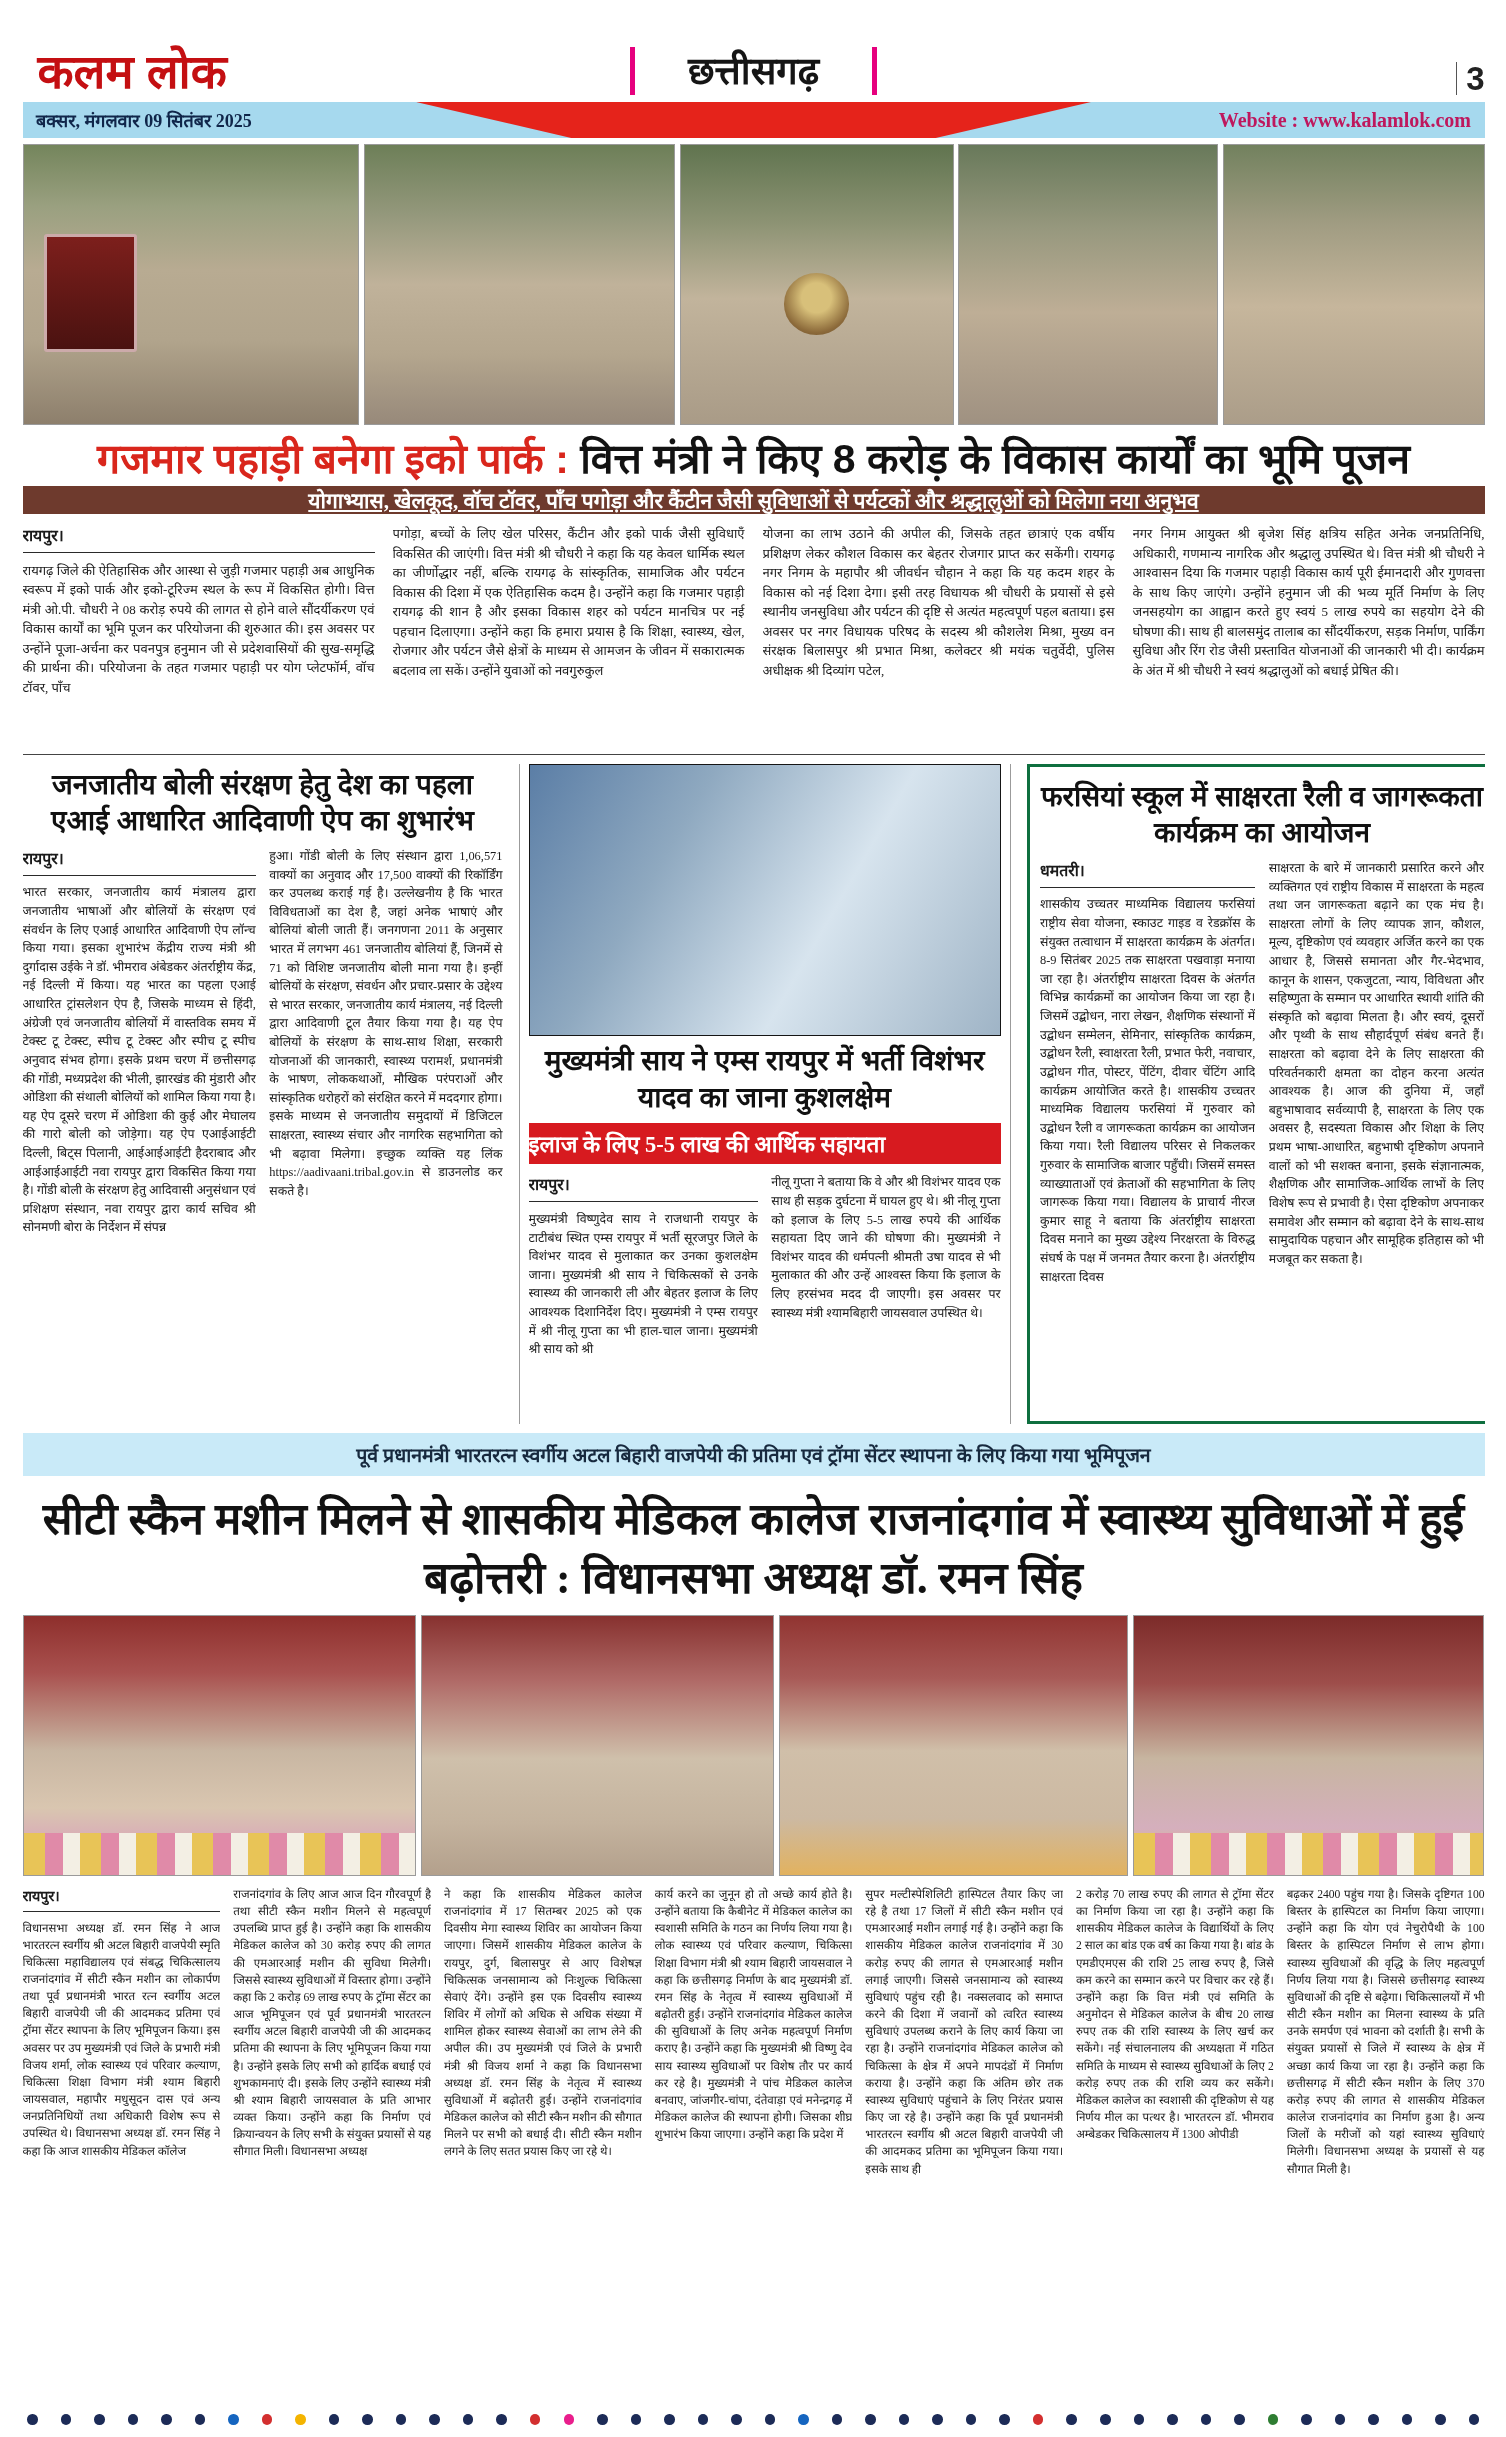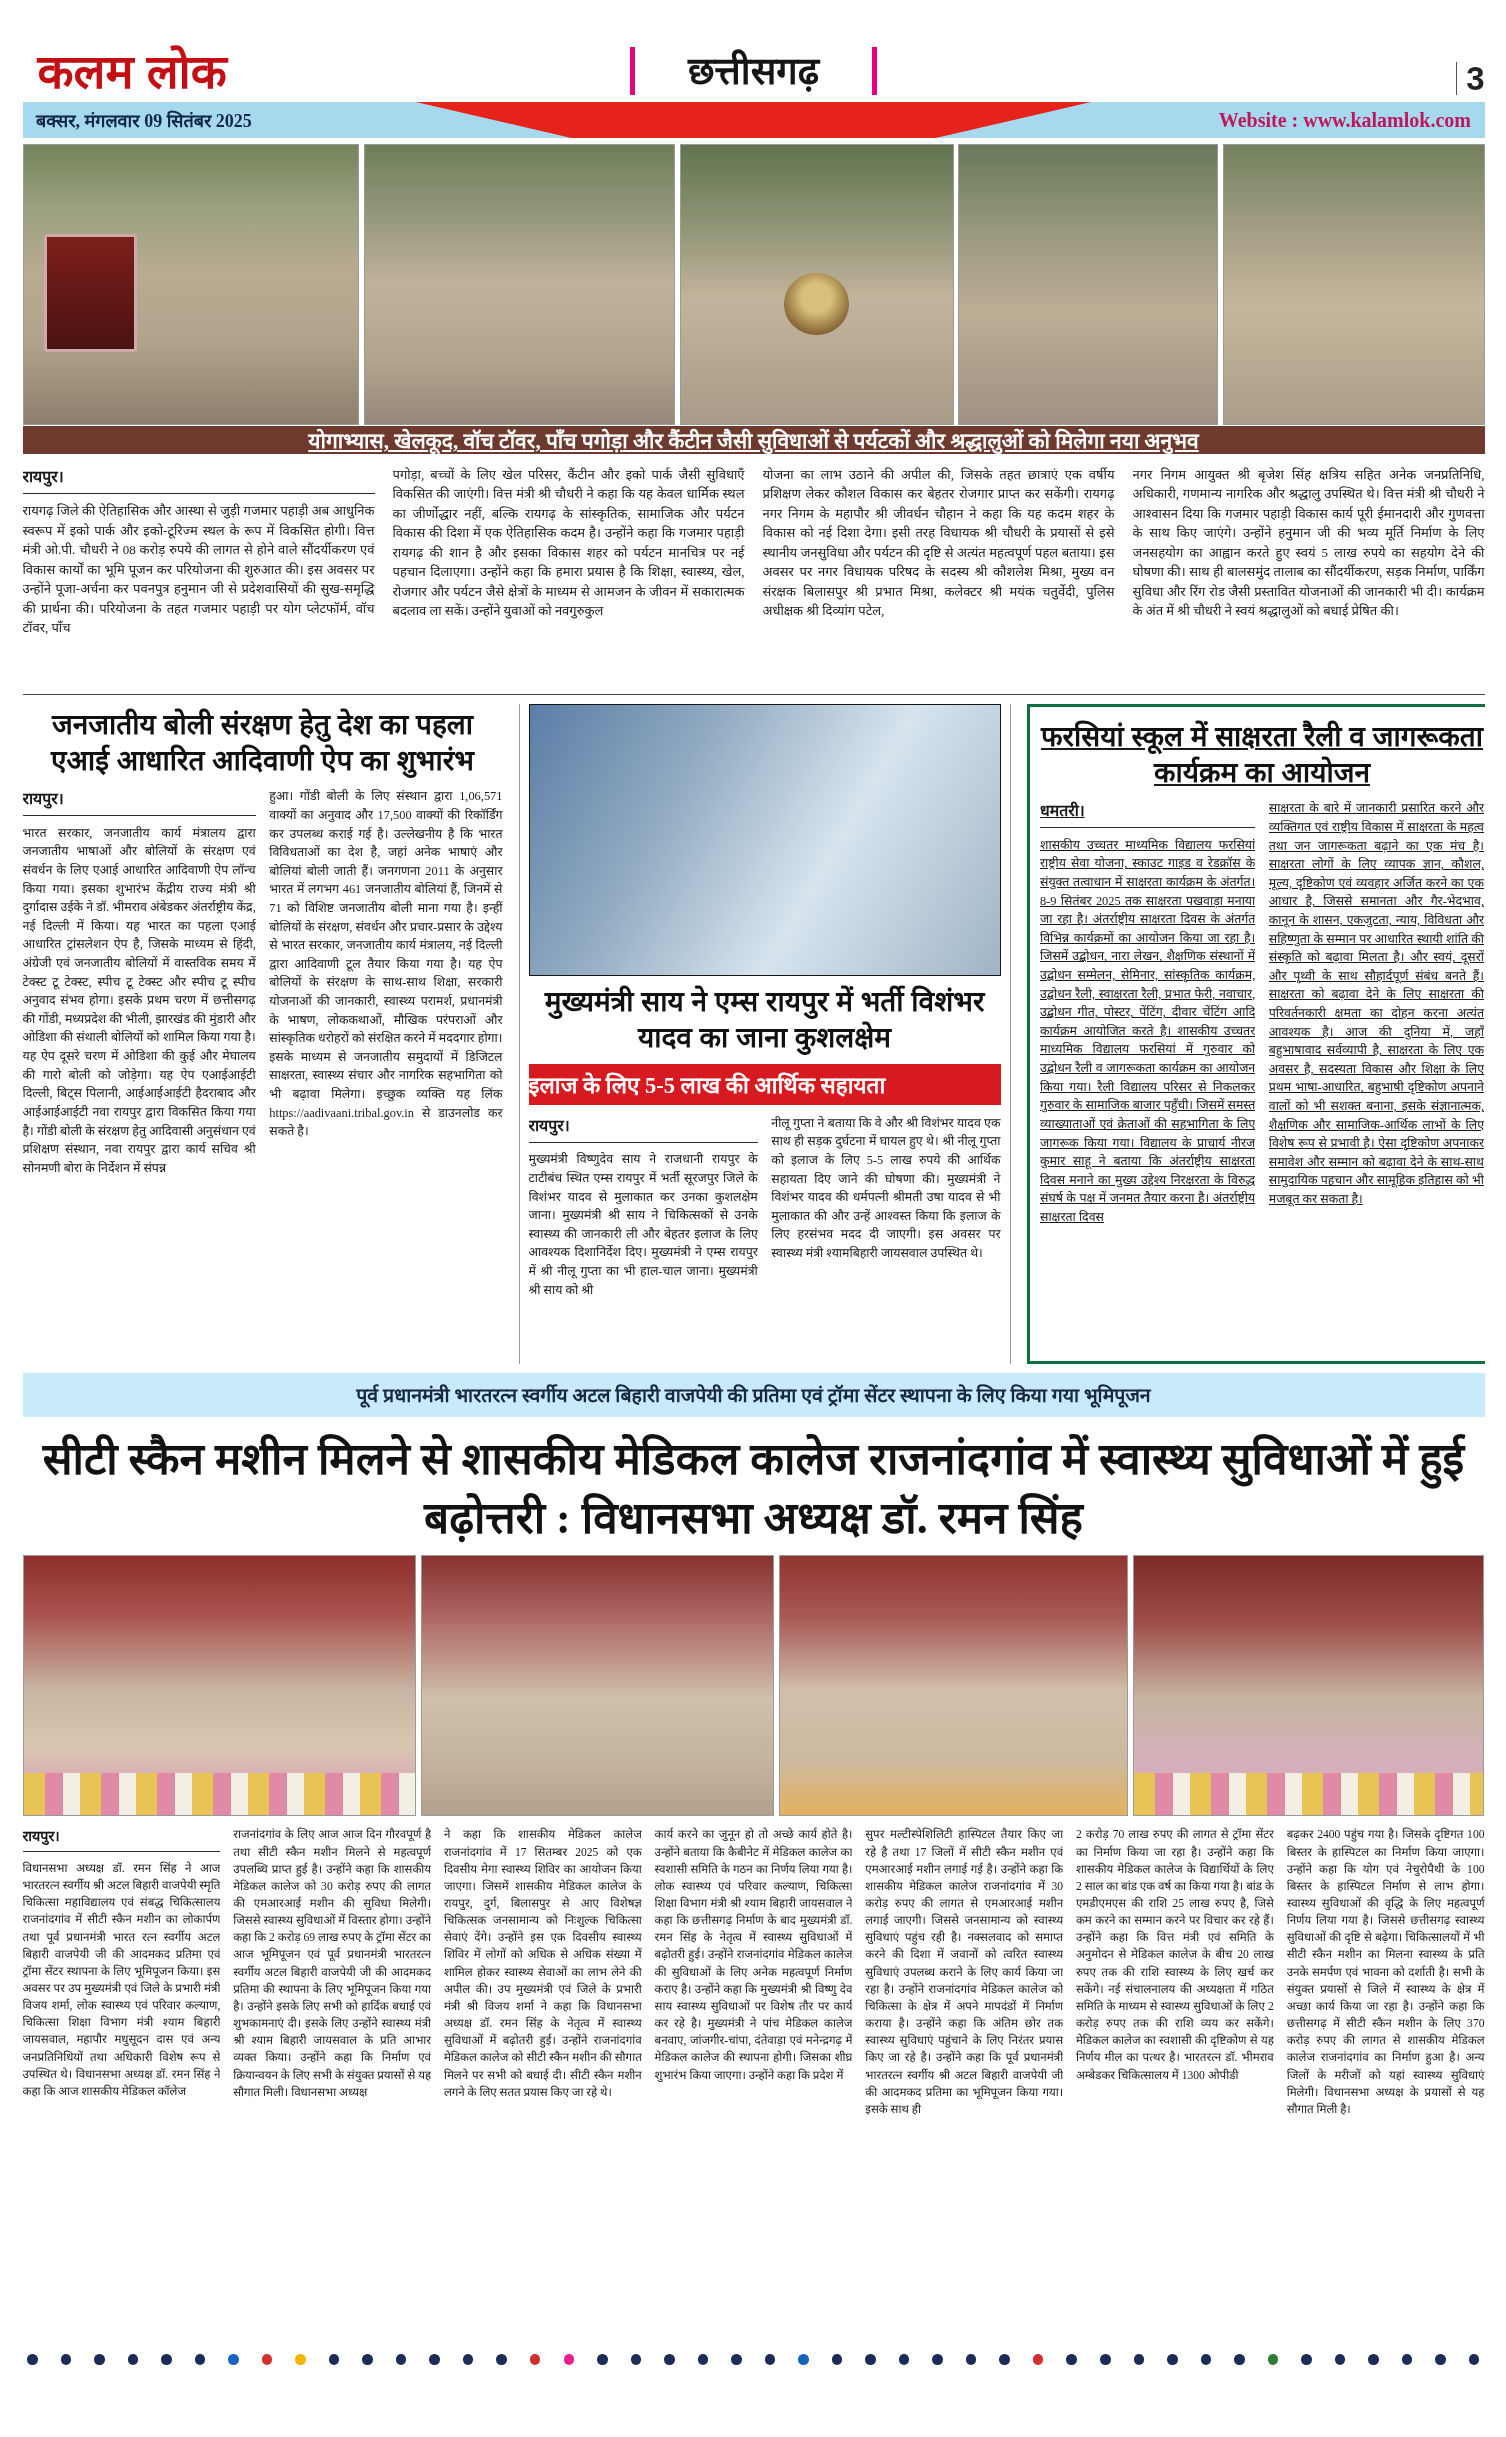--- a/index.html
+++ b/index.html
@@ -56,21 +56,21 @@
 
   
   .mid{display:grid;grid-template-columns:480px 492px 471px;gap:16px;height:660px;overflow:hidden;}
   .mid h3{margin:3px 0 7.5px;text-align:center;font-family:"Liberation Sans",sans-serif;font-weight:bold;font-size:28px;line-height:1.3;color:#111;}
   .mid-cols{display:flex;gap:13.5px;overflow:hidden;}
   .mid-cols .col{flex:1;overflow:hidden;}
   .mid p.cp{font-size:12.4px;}
   .mid-center{border-left:0.8px solid #9b9b9b;border-right:0.8px solid #9b9b9b;padding:0 9px;}
   .center-photo{height:270px;border:1.5px solid #151515;margin-bottom:7.5px;}
   .redbar{background:#d71a1f;color:#ffffff;text-align:left;font-weight:bold;font-size:22.5px;padding:5px 0;margin:4.5px 0 9px;}
-  .green-box{border:3px solid #0e6f3f;padding:9px 10.5px;height:100%;box-sizing:border-box;overflow:hidden;text-decoration:underline;}
+  .green-box{border:3px solid #0e6f3f;padding:9px 10.5px;height:100%;box-sizing:border-box;overflow:hidden;}
 
   
   .banner{margin-top:9px;background:#c9eaf8;color:#17293e;text-align:center;font-weight:bold;font-size:19.5px;padding:8.3px 0;}
   .headline2{margin:13.5px 0 6px;text-align:center;font-family:Liberation Serif, serif;font-weight:bold;font-size:44px;line-height:1.35;color:#121212;}
   .bottom-body{display:flex;gap:12.8px;margin-top:10.5px;height:516px;overflow:hidden;}
   .bottom-body .col{flex:1;overflow:hidden;}
   .bottom-body p.cp{font-size:11.6px;line-height:1.48;}
   .bottom-body .dateline{font-size:14.3px;}
 
   
@@ -101,20 +101,21 @@
   </div>
 
   <div class="photo-strip strip-top">
     <div class="photo ph-crowd1" style="flex:455"></div>
     <div class="photo ph-crowd2" style="flex:420"></div>
     <div class="photo ph-crowd3" style="flex:370"></div>
     <div class="photo ph-crowd4" style="flex:350"></div>
     <div class="photo ph-crowd5" style="flex:353"></div>
   </div>
 
+  <h2 class="headline1"><span class="red">गजमार पहाड़ी बनेगा इको पार्क :</span><span class="black"> वित्त मंत्री ने किए 8 करोड़ के विकास कार्यों का भूमि पूजन</span></h2>
 
   <div class="subbar">योगाभ्यास, खेलकूद, वॉच टॉवर, पाँच पगोड़ा और कैंटीन जैसी सुविधाओं से पर्यटकों और श्रद्धालुओं को मिलेगा नया अनुभव</div>
 
   <div class="top-body">
     <div class="col">
       <div class="dateline">रायपुर।</div>
       <div class="dateline-rule"></div>
       <p class="cp">रायगढ़ जिले की ऐतिहासिक और आस्था से जुड़ी गजमार पहाड़ी अब आधुनिक स्वरूप में इको पार्क और इको-टूरिज्म स्थल के रूप में विकसित होगी। वित्त मंत्री ओ.पी. चौधरी ने 08 करोड़ रुपये की लागत से होने वाले सौंदर्यीकरण एवं विकास कार्यों का भूमि पूजन कर परियोजना की शुरुआत की। इस अवसर पर उन्होंने पूजा-अर्चना कर पवनपुत्र हनुमान जी से प्रदेशवासियों की सुख-समृद्धि की प्रार्थना की। परियोजना के तहत गजमार पहाड़ी पर योग प्लेटफॉर्म, वॉच टॉवर, पाँच</p>
     </div>
     <div class="col">

